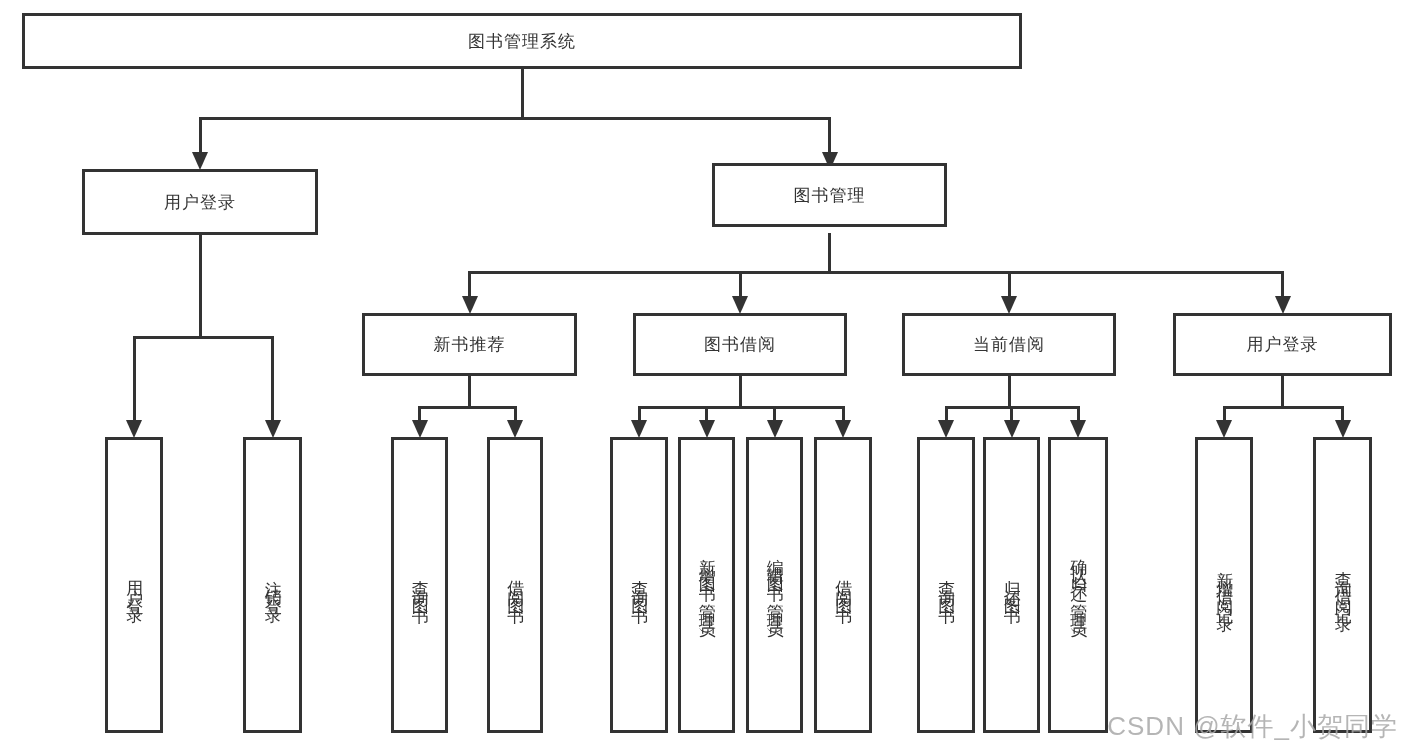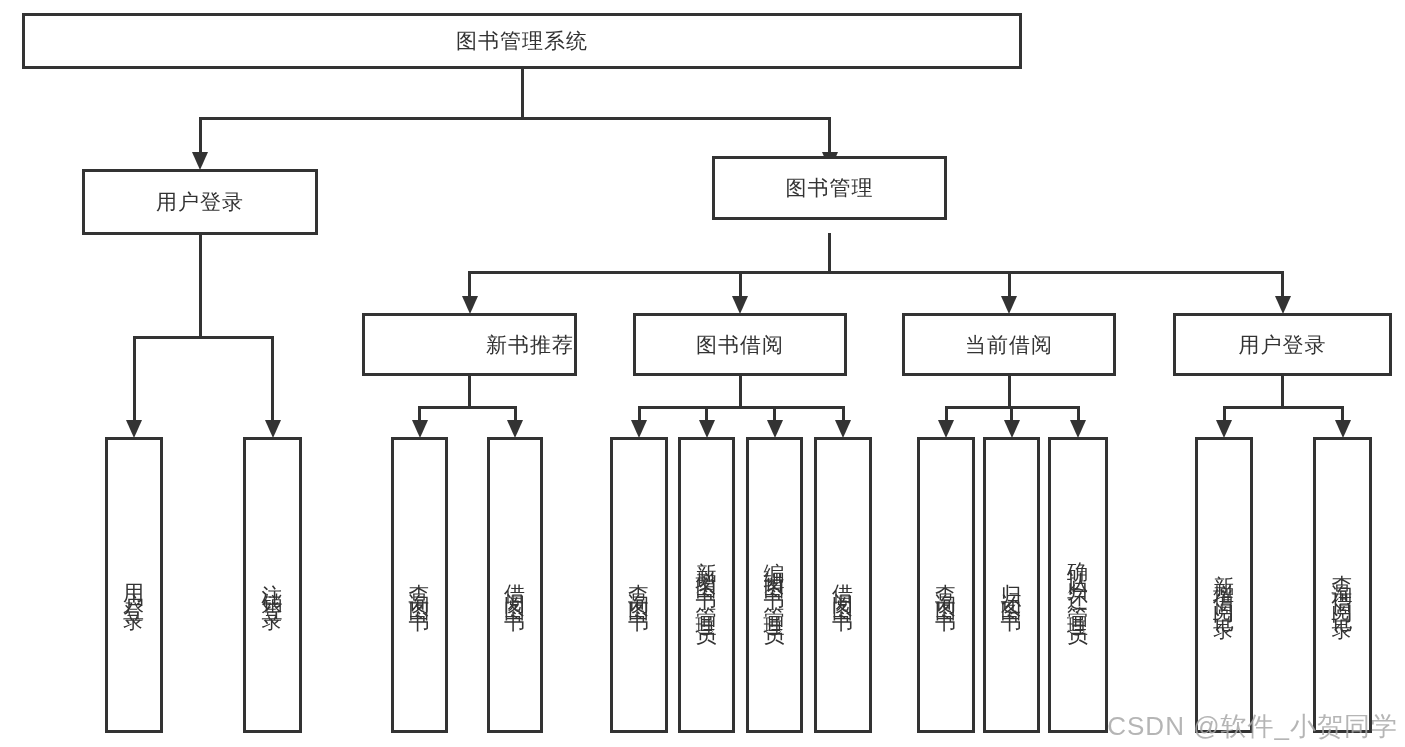--- a/index.html
+++ b/index.html
@@ -6,21 +6,21 @@
     --line:#333333; --text:#333333; --boxbg:#ffffff; --bg:#ffffff; --wm:#a9a9a9;
   }
   html,body{margin:0;padding:0;background:var(--bg);}
   #stage{
     position:relative; width:1405px; height:747px; background:var(--bg);
     overflow:hidden; font-family:"Liberation Sans", sans-serif; color:var(--text);
   }
   .node{
     position:absolute; box-sizing:border-box; border:3px solid var(--line);
     background:var(--boxbg); display:flex; align-items:center; justify-content:center;
-    font-size:21px; color:var(--text); z-index:2;
+    font-size:17px; color:var(--text); z-index:2;
   }
   .node.h span{ white-space:nowrap; letter-spacing:1px; }
   .node.v span{
     writing-mode:vertical-rl; text-orientation:mixed;
     letter-spacing:9px; line-height:1.1; white-space:nowrap;
   }
   .edge{ position:absolute; background:var(--line); z-index:1; }
   .arrow{
     position:absolute; width:0; height:0; z-index:1;
     border-left:8px solid transparent; border-right:8px solid transparent;
@@ -35,24 +35,24 @@
 <body>
 
 <div id="stage">
   <div class="watermark">CSDN @软件_小贺同学</div>
 <div class="node h" style="left: 22px; top: 13px; width: 1000px; height: 56px;">
       <span>图书管理系统</span>
     </div>
     <div class="node h" style="left: 82px; top: 169px; width: 236px; height: 66px;">
       <span>用户登录</span>
     </div>
-    <div class="node h" style="left: 712px; top: 156px; width: 235px; height: 64px;">
+    <div class="node h" style="left: 712px; top: 163px; width: 235px; height: 64px;">
       <span>图书管理</span>
     </div>
-    <div class="node h" style="left: 362px; top: 313px; width: 215px; height: 63px; justify-content: flex-end;">
+    <div class="node h" style="left: 362px; top: 313px; width: 215px; height: 63px;">
       <span>新书推荐</span>
     </div>
     <div class="node h" style="left: 902px; top: 313px; width: 214px; height: 63px;">
       <span>当前借阅</span>
     </div>
     <div class="node h" style="left: 633px; top: 313px; width: 214px; height: 63px;">
       <span>图书借阅</span>
     </div>
     <div class="node h" style="left: 1173px; top: 313px; width: 219px; height: 63px;">
       <span>用户登录</span>

